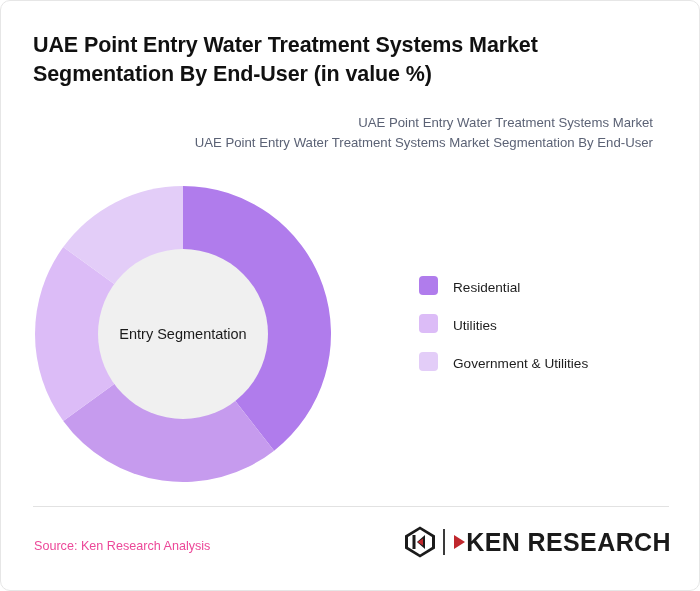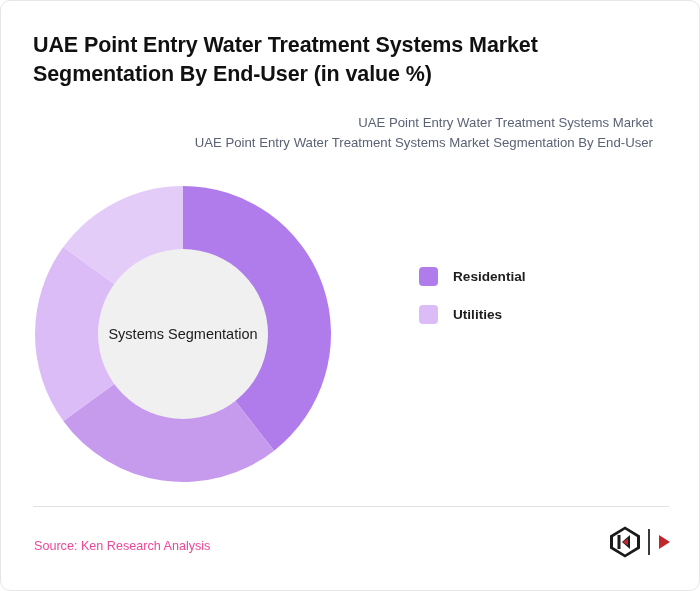--- a/index.html
+++ b/index.html
@@ -77,23 +77,22 @@
     pointer-events: none;
   }
   .legend {
     position: absolute;
     left: 418px;
     top: 88px;
     width: 250px;
   }
   .legend-item {
     display: flex;
-    align-items: center;
+    align-items: flex-end;
     height: 38px;
-    font-weight: bold;
   }
   .legend-swatch {
     width: 19px;
     height: 19px;
     border-radius: 4px;
     flex: 0 0 auto;
   }
   .legend-label {
     margin-left: 15px;
     font-size: 13.6px;
@@ -170,45 +169,50 @@
     <div class="donut-wrap">
       <svg class="donut-svg" viewBox="0 0 300 300">
         <g id="donut-slices">
             <path d="M 150 150 L 150 2 A 148 148 0 0 1 241.11789834819743 266.6255915337949 Z" fill="#B07CEC"></path>
             <path d="M 150 150 L 241.11789834819743 266.6255915337949 A 148 148 0 0 1 30.265484832507795 236.99221733928604 Z" fill="#C69BEE"></path>
             <path d="M 150 150 L 30.265484832507795 236.99221733928604 A 148 148 0 0 1 30.265484832507767 63.007782660713985 Z" fill="#DCBCF7"></path>
             <path d="M 150 150 L 30.265484832507767 63.007782660713985 A 148 148 0 0 1 149.99999999999997 2 Z" fill="#E3CDF8"></path>
           </g>
         <circle cx="150" cy="150" r="85" id="donut-hole" fill="#F0F0F0"></circle>
       </svg>
-      <div class="center-label">Systems Segmentation</div>
+      <div class="center-label">Entry Segmentation</div>
     </div>
 
     <div class="legend" id="legend">
         <div class="legend-item">
           <span class="legend-swatch" style="background: rgb(176, 124, 236);"></span>
           <span class="legend-label">Residential</span>
         </div>
         <div class="legend-item">
           <span class="legend-swatch" style="background: rgb(220, 188, 247);"></span>
           <span class="legend-label">Utilities</span>
+        </div>
+        <div class="legend-item">
+          <span class="legend-swatch" style="background: rgb(227, 205, 248);"></span>
+          <span class="legend-label">Government &amp; Utilities</span>
         </div>
       </div>
 
   </div>
 
   <div class="divider"></div>
 
   <div class="source">Source: Ken Research Analysis</div>
 
   <div class="logo">
     <svg class="logo-mark" viewBox="0 0 64 64">
       <path d="M32 1 L62 19 L62 45 L32 63 L2 45 L2 19 Z" fill="#1a1a1a"></path>
       <path d="M32 7 L56 22 L56 42 L32 57 L8 42 L8 22 Z" fill="#ffffff"></path>
       <rect x="17" y="18" width="6" height="28" fill="#1a1a1a"></rect>
       <path d="M26 32 L42 18 L42 46 Z" fill="#1a1a1a"></path>
       <path d="M27 32 L38 25 L38 39 Z" fill="#c0272d"></path>
     </svg>
     <div class="logo-bar"></div>
     <div class="logo-tri"></div>
+    <div class="logo-text">KEN RESEARCH</div>
   </div>
 
 </div>
 
 </body></html>

